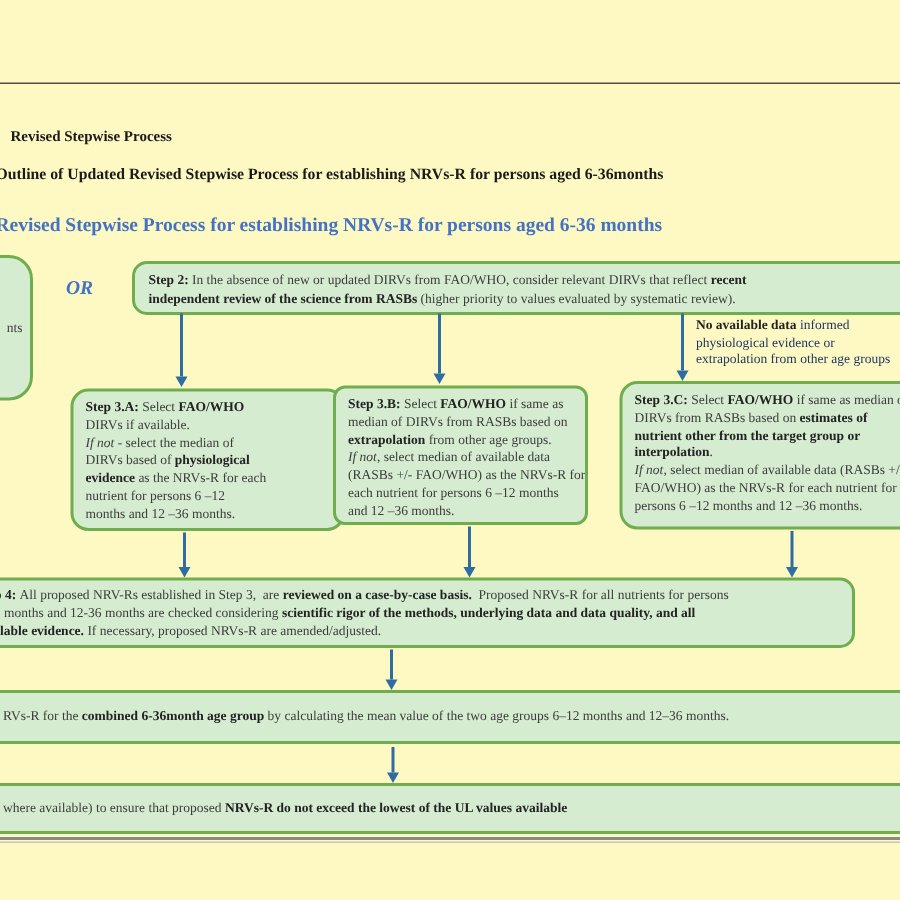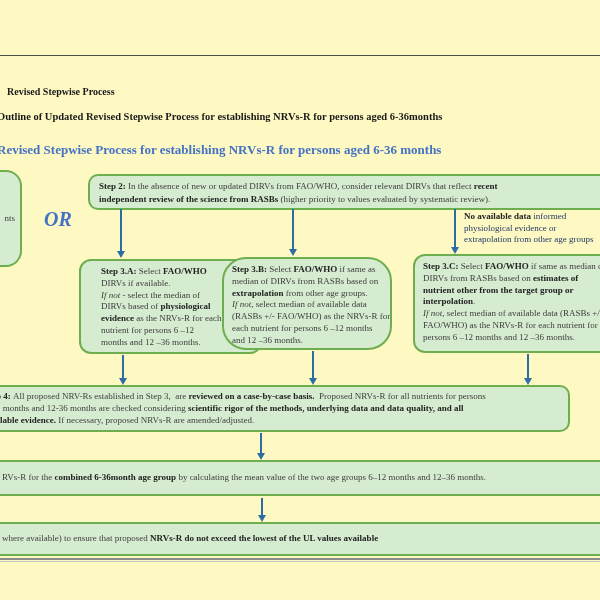--- a/index.html
+++ b/index.html
@@ -6,32 +6,32 @@
   .canvas{
     position:relative;width:600px;height:600px;overflow:hidden;background:#fef9c3;
     font-family:Liberation Serif, serif;
   }
   .topline{position:absolute;left:0;top:55px;width:600px;height:1px;background:#4d4d4d;}
   .botline1{position:absolute;left:0;top:558px;width:600px;height:2px;background:#8a8a8a;}
   .botline2{position:absolute;left:0;top:561px;width:600px;height:1px;background:#c4c4c4;}
   .h1{position:absolute;left:7px;top:86px;font-size:10px;font-weight:bold;color:#1a1a1a;white-space:nowrap;}
   .h2{position:absolute;left:-3px;top:111px;font-size:10.5px;font-weight:bold;color:#1a1a1a;white-space:nowrap;}
   .dtitle{position:absolute;left:-3px;top:142px;font-size:13px;font-weight:bold;color:#4472c4;white-space:nowrap;}
-  .or{position:absolute;left:44px;top:184px;font-size:20px;font-weight:bold;font-style:italic;color:#4472c4;margin-top:24px;}
+  .or{position:absolute;left:44px;top:184px;font-size:13px;font-weight:bold;font-style:italic;color:#4472c4;}
   .gbox{
     position:absolute;background:#d6ecd0;border:2px solid #6fae4f;border-radius:10px;
     box-sizing:border-box;overflow:hidden;
   }
   .btxt{font-size:9px;line-height:11.8px;color:#3d3d3d;white-space:pre;}
   .step1{left:-40px;top:170px;width:62px;height:97px;border-radius:16px;}
   .step1 span{position:absolute;right:5px;top:41px;font-size:9px;color:#3d3d3d;}
   .step2{left:88px;top:174px;width:540px;height:36px;padding:4px 9px;}
   .step2 .btxt{line-height:12.5px;}
-  .step3a{left:47px;top:259px;width:183px;height:95px;padding:5px 20px;border-radius:12px;margin-left:32px;}
-  .step3b{left:222px;top:257px;width:170px;height:93px;padding:5px 8px;border-radius:24px;}
+  .step3a{left:47px;top:259px;width:183px;height:95px;padding:5px 8px;border-radius:12px;}
+  .step3b{left:222px;top:257px;width:170px;height:93px;padding:5px 8px;border-radius:8px;}
   .step3c{left:413px;top:254px;width:215px;height:99px;padding:5px 8px;border-radius:12px;}
   .step4{left:-28px;top:385px;width:598px;height:47px;padding:4px 10px;}
   .step5{left:-50px;top:460px;width:690px;height:36px;border-radius:8px;display:flex;align-items:center;padding-left:50px;}
   .step6{left:-50px;top:522px;width:690px;height:34px;border-radius:8px;display:flex;align-items:center;padding-left:50px;}
   .blabel{position:absolute;font-size:9px;line-height:11.5px;color:#1f3864;white-space:pre;}
   .lbl1{left:133px;top:215px;}
   .lbl2{left:289px;top:211px;}
   .lbl3{left:464px;top:211px;}
   .arrow{position:absolute;width:2px;background:#2e6da4;}
   .arrow::after{

